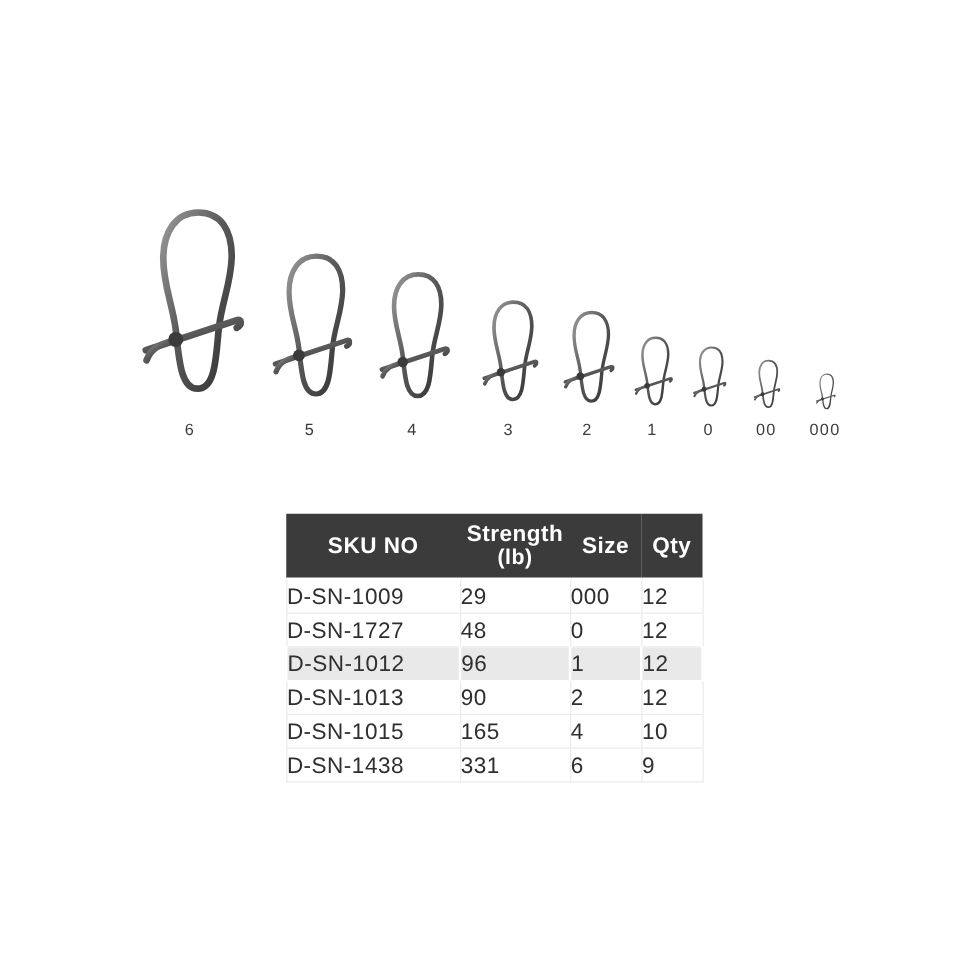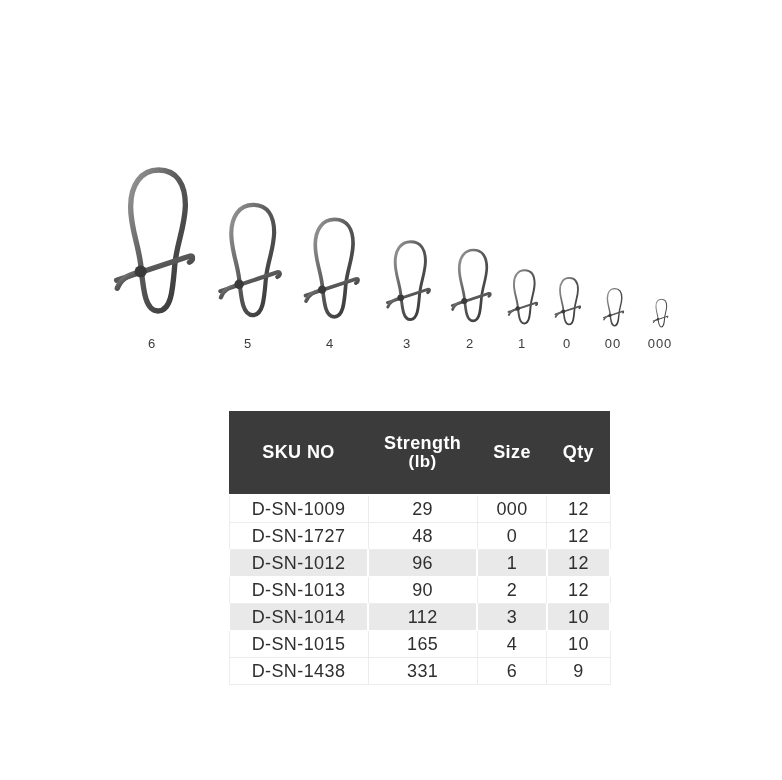--- a/index.html
+++ b/index.html
@@ -12,25 +12,25 @@
                display:flex; flex-direction:column; align-items:center; }
   .snap-label { font-size:13px; line-height:16px; height:16px; margin-top:5px;
                 color:#3c3c3c; letter-spacing:1px; text-align:center; }
 
   
   .spec-table { position:absolute; left:228px; top:411px;
                 border-collapse:collapse; table-layout:fixed; }
   .spec-table th {
     background:#3b3b3b; color:#ffffff; font-weight:bold; font-size:18px;
     height:51px; text-align:center; vertical-align:middle; line-height:1.05;
-    letter-spacing:0.4px; border:none; border-bottom:2px solid #ffffff; padding:16px;
+    letter-spacing:0.4px; border:none; border-bottom:2px solid #ffffff; padding:0;
   }
   .th-sub { font-size:17px; font-weight:bold;text-align:center; }
   .spec-table td {
-    font-size:18px; color:#2f2f2f; text-align:center; vertical-align:middle;
+    font-size:18px; color:#2f2f2f; text-align:left; vertical-align:middle;
     height:26px; padding:0; letter-spacing:0.4px;
   }
   .spec-table tr.plain td { background:#ffffff; border:1px solid #ececec; }
   .spec-table tr.alt td   { background:#e9e9e9; border-top:1px solid #ffffff;
                             border-bottom:1px solid #ffffff;
                             border-left:2px solid #ffffff; border-right:2px solid #ffffff; }
 
   .svg-defs { position:absolute; width:0; height:0; overflow:hidden; }
 </style>
 </head>
@@ -154,26 +154,20 @@
           <td>96</td>
           <td>1</td>
           <td>12</td>
         </tr>
         <tr class="plain">
           <td>D-SN-1013</td>
           <td>90</td>
           <td>2</td>
           <td>12</td>
         </tr>
-        <tr class="alt">
-          <td>D-SN-1014</td>
-          <td>112</td>
-          <td>3</td>
-          <td>10</td>
-        </tr>
         <tr class="plain">
           <td>D-SN-1015</td>
           <td>165</td>
           <td>4</td>
           <td>10</td>
         </tr>
         <tr class="plain">
           <td>D-SN-1438</td>
           <td>331</td>
           <td>6</td>

